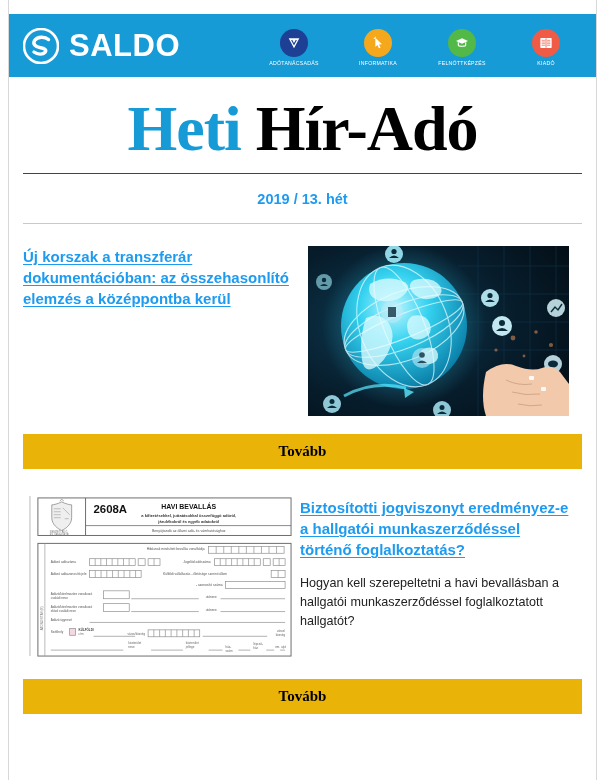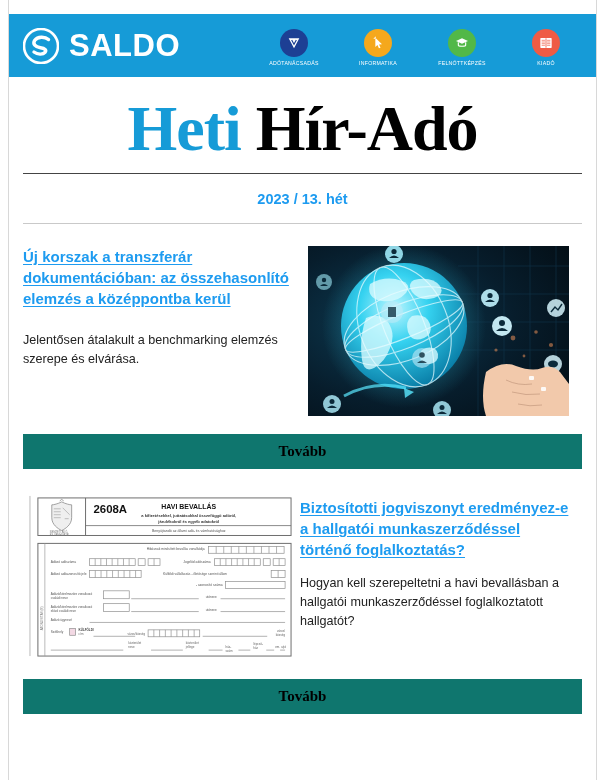--- a/index.html
+++ b/index.html
@@ -140,21 +140,21 @@
     color: #222222;
     font-size: 12.6px;
     line-height: 1.5;
     margin: 22px 0 0 0;
     font-family: "Liberation Sans", sans-serif;
   }
   .article.reverse .excerpt { margin-top: 14px; }
 
   .more-wrap { padding: 18px 14px 0 14px; }
   .more-btn {
-    background: #0f766e;
+    background: #eab308;
     color: #000000;
     text-align: center;
     font-family: "Liberation Serif", serif;
     font-weight: bold;
     font-size: 15px;
     padding: 9px 0;
     cursor: pointer;
     border: none;
     width: 100%;
     display: block;
@@ -251,28 +251,27 @@
     </div>
   </div>
 
   <div class="masthead">
     <span class="m-blue">Heti</span>
     <span class="m-black">Hír-Adó</span>
   </div>
 
   <div class="rule-dark"></div>
 
-  <div class="weekline">2023 / 13. hét</div>
+  <div class="weekline">2019 / 13. hét</div>
 
   <div class="rule-light"></div>
 
   <div class="article">
     <div class="col-text">
       <div class="headline">Új korszak a transzferár dokumentációban: az összehasonlító elemzés a középpontba kerül</div>
-      <p class="excerpt">Jelentősen átalakult a benchmarking elemzés szerepe és elvárása.</p>
     </div>
     <div class="col-media">
       <svg class="globe-img" viewBox="0 0 261 170" preserveAspectRatio="none" aria-hidden="true">
         <defs>
           <radialGradient id="bgGrad" cx="32%" cy="45%" r="85%">
             <stop offset="0%" stop-color="#0d3d55"></stop>
             <stop offset="55%" stop-color="#071d2c"></stop>
             <stop offset="100%" stop-color="#030d14"></stop>
           </radialGradient>
           <radialGradient id="globeGrad" cx="42%" cy="36%" r="65%">

